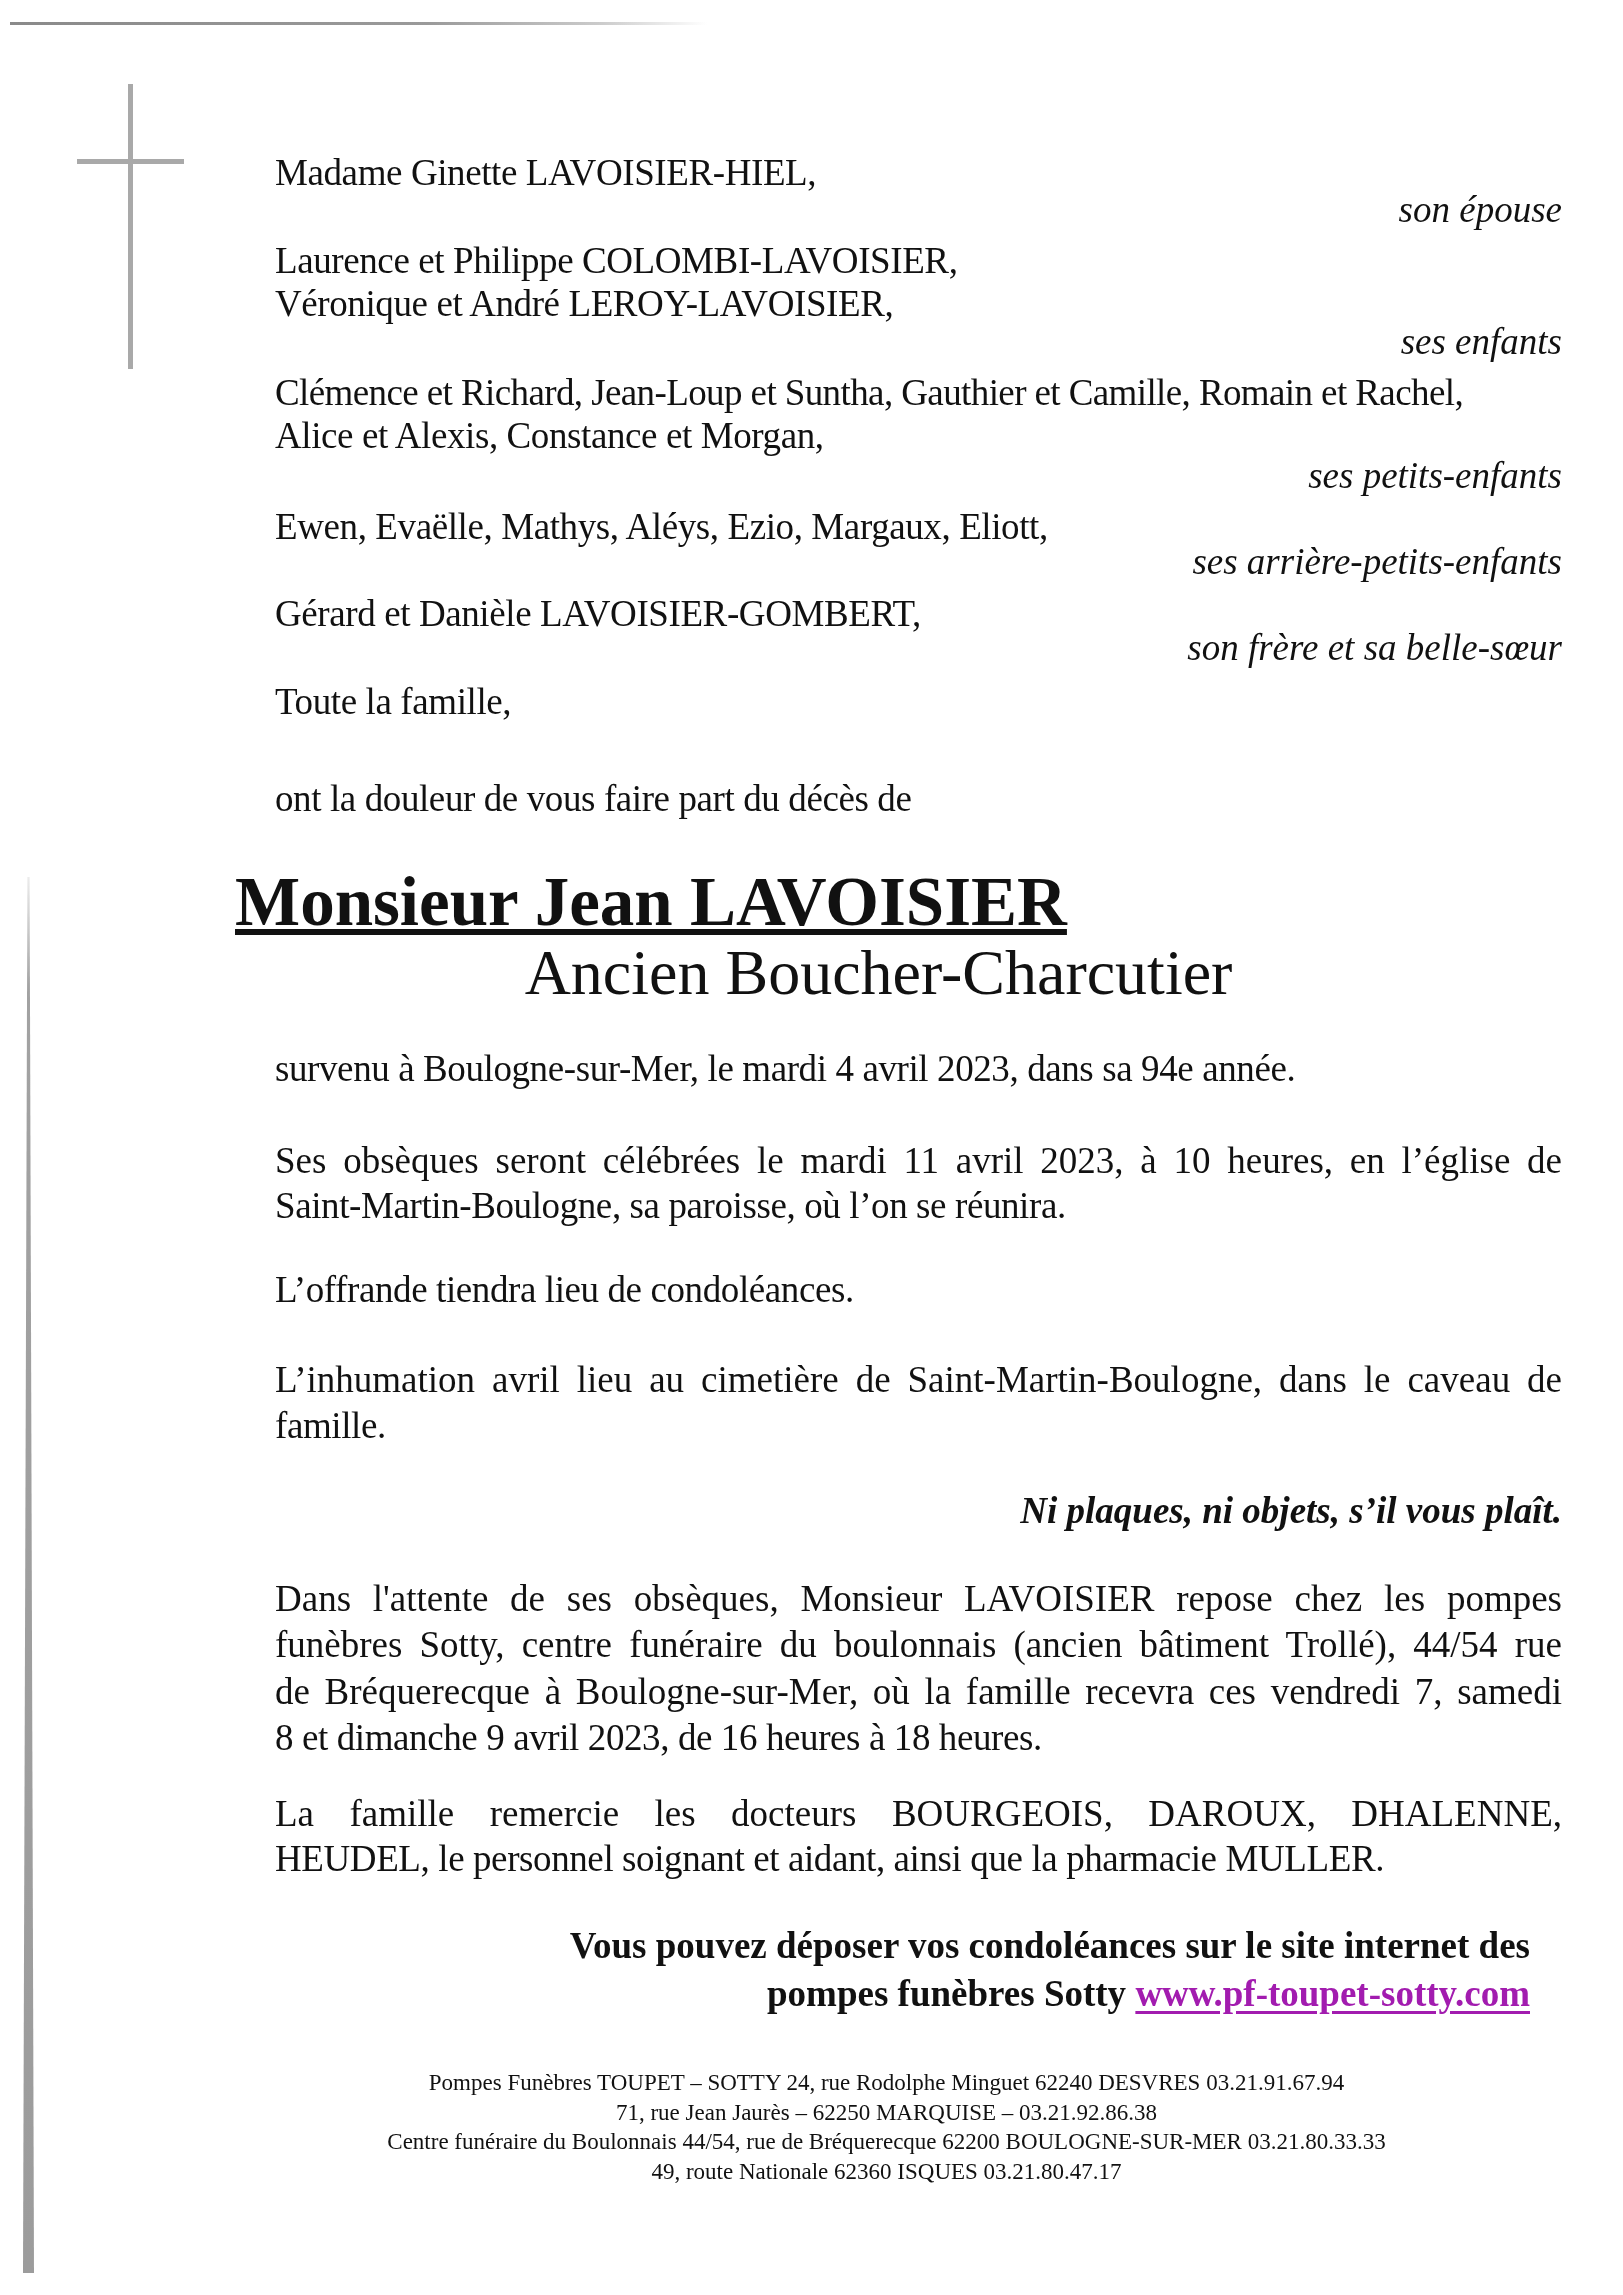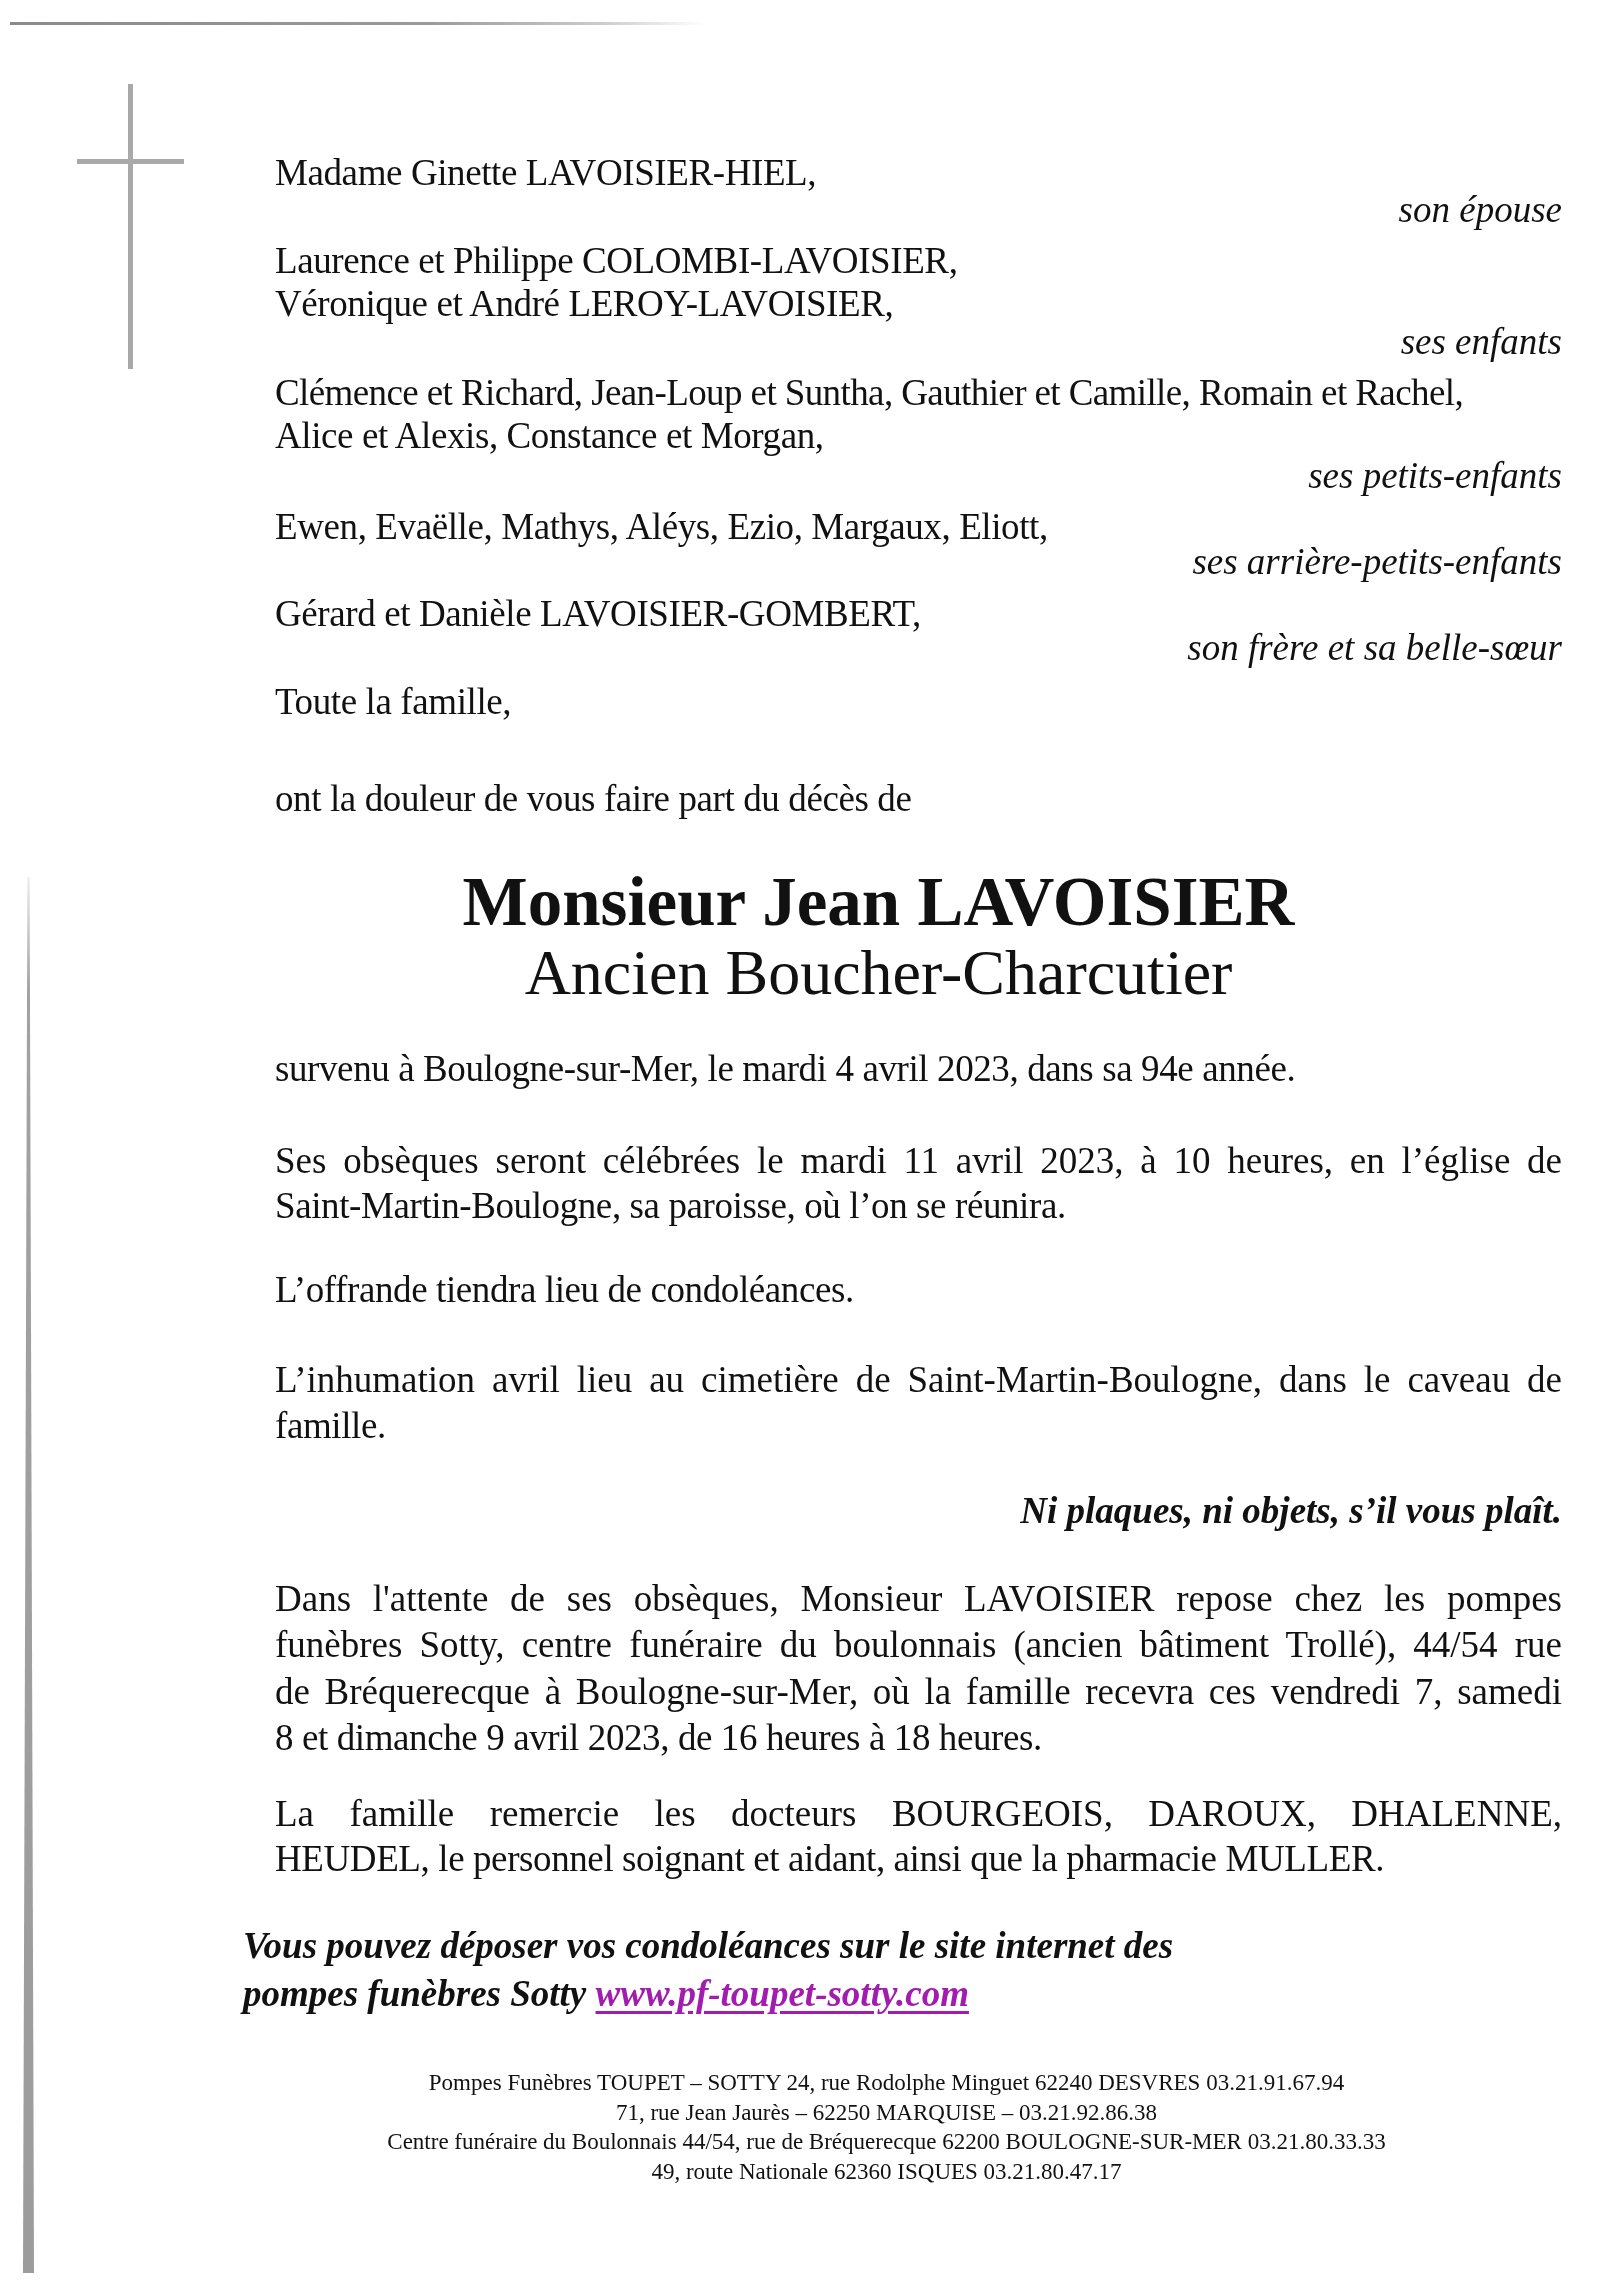--- a/index.html
+++ b/index.html
@@ -80,25 +80,26 @@
       text-align: justify;
       text-align-last: left;
     }
     .just-full {
       text-align-last: justify;
     }
     .deceased-name {
       position: absolute;
       left: 0;
       width: 1287px;
-      text-align: center;
+      text-align: left;
       font-size: 69px;
       line-height: 77px;
       font-weight: bold;
       letter-spacing: 0px;
+      text-decoration: underline;
     }
     .deceased-title {
       position: absolute;
       left: 0;
       width: 1287px;
       text-align: center;
       font-size: 64px;
       line-height: 56px;
     }
     .notice-bold-italic {
@@ -106,25 +107,24 @@
       right: 0;
       font-size: 37px;
       font-weight: bold;
       font-style: italic;
       white-space: nowrap;
     }
     .condo {
       position: absolute;
       left: 0;
       width: 1287px;
-      text-align: left;
+      text-align: right;
       font-size: 37px;
       line-height: 49px;
       font-weight: bold;
-      font-style: italic;
     }
     .condo a {
       color: #a21caf;
       text-decoration: underline;
       text-decoration-thickness: 3.2px;
       text-underline-offset: 4.8px;
     }
     .footer {
       position: absolute;
       left: 0;

